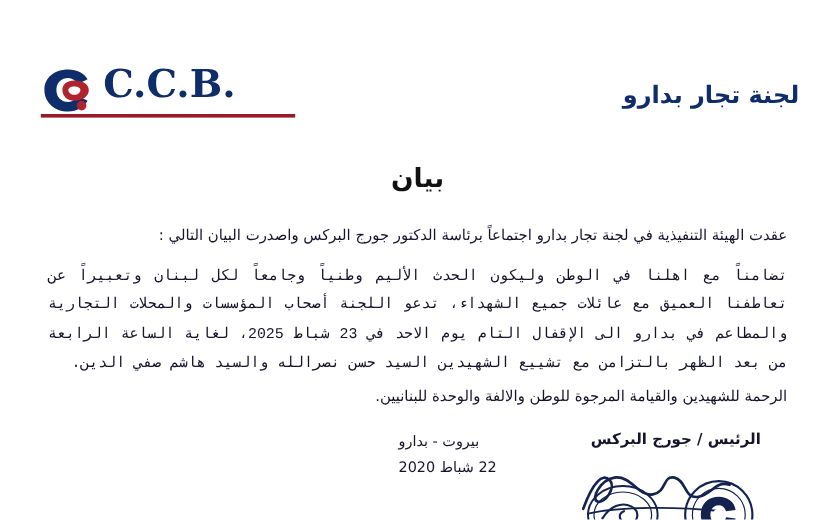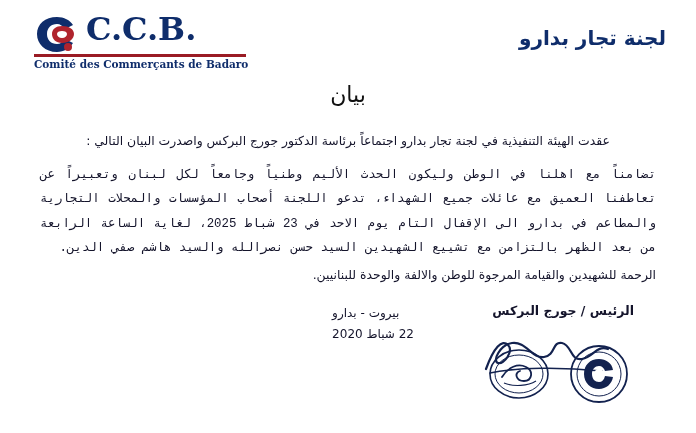--- a/index.html
+++ b/index.html
@@ -22,20 +22,21 @@
     background: #ffffff;
     box-sizing: border-box;
   }
 
   
   .header {
     position: relative;
     height: 82px;
     padding: 10px 18px 0 18px;
     box-sizing: border-box;
+    margin-top: 41px;
   }
   .logo-block {
     position: absolute;
     left: 34px;
     top: 12px;
     width: 300px;
     height: 62px;
   }
   .logo-mark {
     position: absolute;
@@ -80,40 +81,41 @@
     font-size: 20px;
     font-weight: bold;
     color: #0f2d6b;
     direction: rtl;
     white-space: nowrap;
     text-align: center;
   }
 
   
   .doc-title {
+    margin-top: 14px;
     text-align: center;
     font-size: 22px;
-    font-weight: normal;
+    font-weight: bold;
     color: #111;
     direction: rtl;
     letter-spacing: 2px;
   }
 
   
   .body-wrap {
     direction: rtl;
     margin: 22px 40px 0 40px;
     font-size: 12.4px;
     line-height: 1.95;
     text-align: justify;
     color: #14142b;
   }
   .para-intro {
     margin-bottom: 10px;
-    text-align: center;
+    text-align: right;
   }
   .para-main {
     text-align: justify;
     text-align-last: right;
     font-family: Liberation Mono, monospace;
   }
   .para-closing {
     margin-top: 3px;
     text-align: right;
   }
@@ -175,21 +177,20 @@
     <div class="logo-block">
       <div class="logo-mark">
         <svg width="48" height="42" viewBox="0 0 48 42" xmlns="http://www.w3.org/2000/svg">
           <path d="M23 3 C11 3 3 10 3 20 C3 30 11 38 23 38 C30 38 36 34 39 29 L31 25 C29 28 26 30 23 30 C17 30 13 26 13 20 C13 14 17 10 23 10 C26 10 29 12 31 15 L39 11 C36 6 30 3 23 3 Z" fill="#0f2d6b"></path>
           <path d="M28 12 C22 12 18 15 18 20 C18 25 22 29 28 29 C35 29 40 25 40 20 C40 15 35 12 28 12 Z M28 17 C31 17 33 18 33 20 C33 22 31 24 28 24 C25 24 23 22 23 20 C23 18 25 17 28 17 Z" fill="#b0242d"></path>
           <circle cx="34" cy="33" r="4" fill="#b0242d"></circle>
         </svg>
       </div>
       <div class="ccb-text">C.C.B.</div>
       <div class="ccb-rule"></div>
-      <div class="ccb-sub">Comité des Commerçants de Badaro</div>
     </div>
 
     <div class="header-ar">لجنة تجار بدارو</div>
   </div>
 
   <div class="doc-title">بيان</div>
 
   <div class="body-wrap">
     <div class="para-intro">عقدت الهيئة التنفيذية في لجنة تجار بدارو اجتماعاً برئاسة الدكتور جورج البركس واصدرت البيان التالي :</div>
     <div class="para-main">تضامناً مع اهلنا في الوطن وليكون الحدث الأليم وطنياً وجامعاً لكل لبنان وتعبيراً عن تعاطفنا العميق مع عائلات جميع الشهداء، تدعو اللجنة أصحاب المؤسسات والمحلات التجارية والمطاعم في بدارو الى الإقفال التام يوم الاحد في 23 شباط 2025، لغاية الساعة الرابعة من بعد الظهر بالتزامن مع تشييع الشهيدين السيد حسن نصرالله والسيد هاشم صفي الدين.</div>

